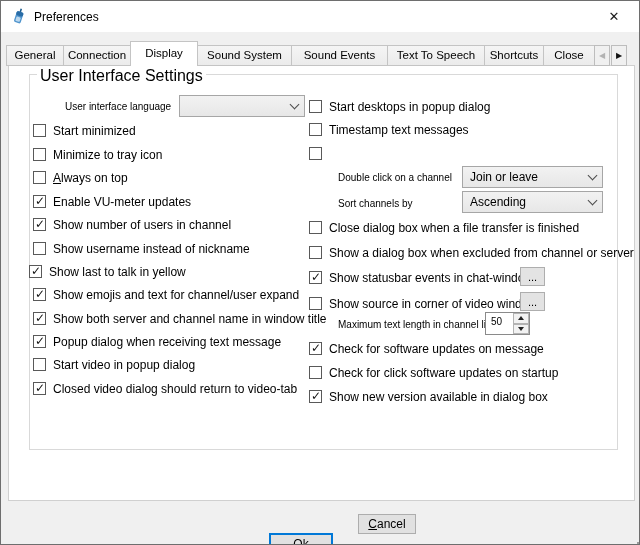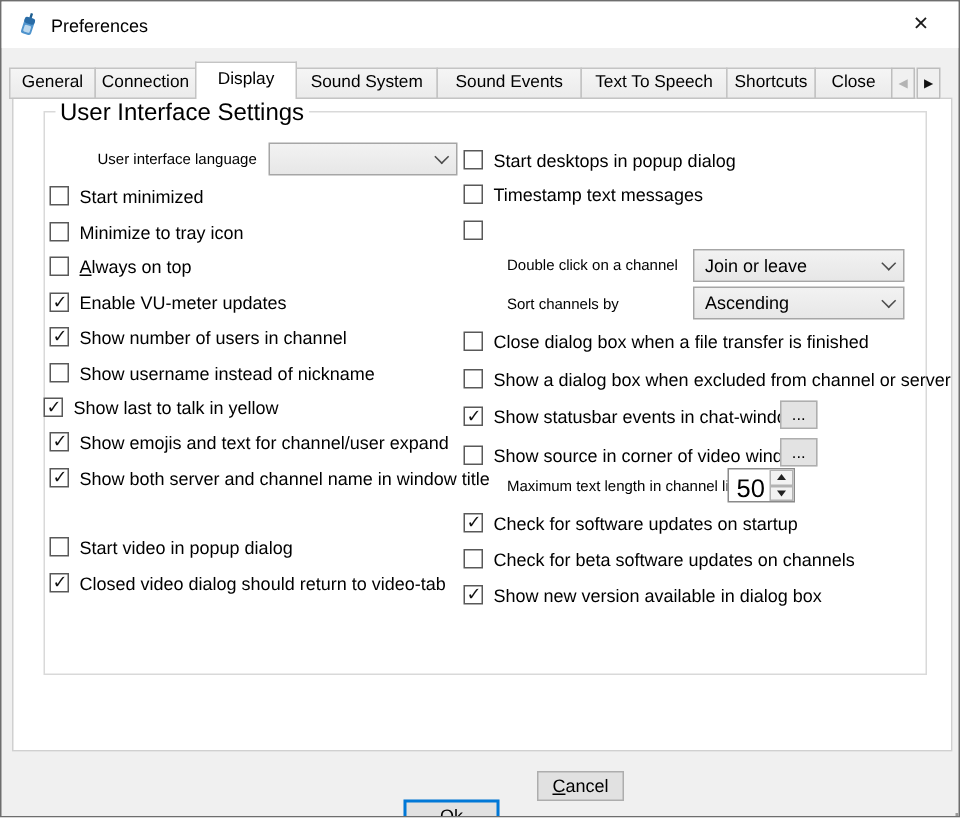--- a/index.html
+++ b/index.html
@@ -60,21 +60,21 @@
            border:1px solid #a6a6a6; display:flex; align-items:center; z-index:3; }
   .combo-val { flex:1; font-size:12px; padding:0 7px; white-space:nowrap; overflow:hidden; }
   .combo-arrow { width:20px; height:100%; display:flex; align-items:center; justify-content:center; }
   .chev { width:7px; height:7px; border-right:1.4px solid #4c4c4c; border-bottom:1.4px solid #4c4c4c;
           transform:rotate(45deg); margin-top:-4px; }
 
   .mini-btn { position:absolute; width:25px; height:19px; background:#e3e3e3; border:1px solid #aeaeae;
               font-size:11px; line-height:16px; text-align:center; z-index:3; }
 
   .spin { position:absolute; height:23px; display:flex; border:1px solid #8a8a8a; background:#fff; z-index:3; }
-  .spin-num { width:27px; font-size:17px; padding:3px 4px 0 5px; }
+  .spin-num { width:27px; font-size:10px; padding:3px 4px 0 5px; }
   .spin-btns { width:16px; display:flex; flex-direction:column; }
   .spin-b { flex:1; background:#f2f2f2; border:1px solid #b3b3b3; display:flex;
             align-items:center; justify-content:center; }
   .spin-b.up { border-bottom-width:0.5px; }
   .tri-up { width:0; height:0; border-left:3.5px solid transparent; border-right:3.5px solid transparent;
             border-bottom:4px solid #222; }
   .tri-down { width:0; height:0; border-left:3.5px solid transparent; border-right:3.5px solid transparent;
               border-top:4px solid #222; }
 
   
@@ -163,20 +163,24 @@
     <span class="cb-label">Show last to talk in yellow</span>
   </div>
   <div class="cb-row" style="left:32px; top:287px">
     <span class="cb" data-checked="true"></span>
     <span class="cb-label">Show emojis and text for channel/user expand</span>
   </div>
   <div class="cb-row" style="left:32px; top:311px">
     <span class="cb" data-checked="true"></span>
     <span class="cb-label">Show both server and channel name in window title</span>
   </div>
+  <div class="cb-row" style="left:32px; top:334px">
+    <span class="cb" data-checked="true"></span>
+    <span class="cb-label">Popup dialog when receiving text message</span>
+  </div>
   <div class="cb-row" style="left:32px; top:357px">
     <span class="cb" data-checked="false"></span>
     <span class="cb-label">Start video in popup dialog</span>
   </div>
   <div class="cb-row" style="left:32px; top:381px">
     <span class="cb" data-checked="true"></span>
     <span class="cb-label">Closed video dialog should return to video-tab</span>
   </div>
 
   <div class="cb-row" style="left:308px; top:99px">
@@ -236,25 +240,25 @@
           <span class="tri-up"></span>
         </span>
       <span class="spin-b">
           <span class="tri-down"></span>
         </span>
     </span>
   </div>
 
   <div class="cb-row" style="left:308px; top:341px">
     <span class="cb" data-checked="true"></span>
-    <span class="cb-label">Check for software updates on startup</span>
+    <span class="cb-label">Check for software updates on message</span>
   </div>
   <div class="cb-row" style="left:308px; top:365px">
     <span class="cb" data-checked="false"></span>
-    <span class="cb-label">Check for beta software updates on channels</span>
+    <span class="cb-label">Check for click software updates on startup</span>
   </div>
   <div class="cb-row" style="left:308px; top:389px">
     <span class="cb" data-checked="true"></span>
     <span class="cb-label">Show new version available in dialog box</span>
   </div>
 
   <button class="btn btn-ok"><span class="u">O</span><span>k</span></button>
   <button class="btn btn-cancel"><span class="u">C</span><span>ancel</span></button>
 
   <div class="grip"></div>

